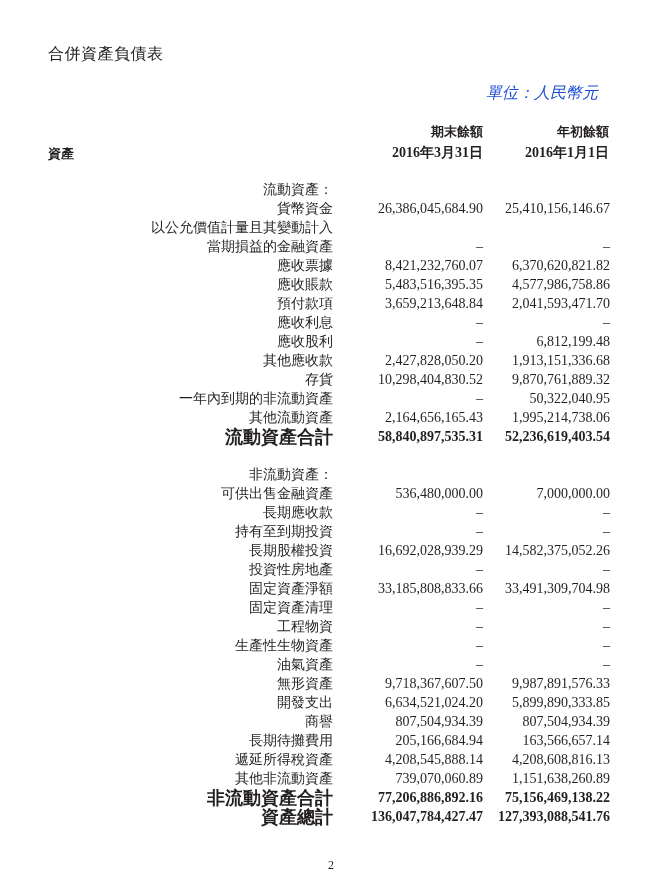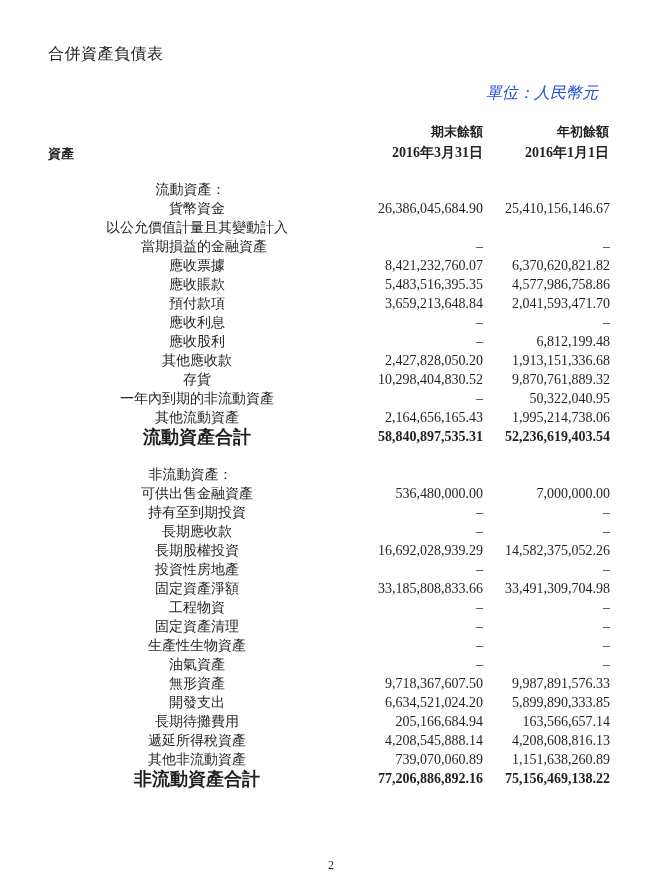--- a/index.html
+++ b/index.html
@@ -25,21 +25,21 @@
   .asset-head {
     position: absolute; left: 48px; top: 145px;
     font-family: "DejaVu Sans", sans-serif; font-weight: bold; font-size: 13px;
   }
   table.bs {
     position: absolute; left: 48px; top: 180px;
     width: 562px; border-collapse: collapse;
     font-size: 14px;
   }
   table.bs td { padding: 0; height: 19px; line-height: 19px; white-space: nowrap; }
-  td.label { text-align: center; }
+  td.label { text-align: right; }
   td.v1 { text-align: right; width: 150px; }
   td.v2 { text-align: right; width: 127px; }
   tr.section td.label { padding-left: 0; }
   tr.item td.label { padding-left: 13px; }
   tr.item2 td.label { padding-left: 27px; margin-top: 12px; }
   tr.total td { font-weight: bold; }
   tr.total td.label { padding-left: 13px; font-family: "DejaVu Sans", sans-serif; font-size: 18px; }
   tr.spacer td { height: 19px; }
   .pageno {
     position: absolute; left: 0; width: 662px; top: 858px;
@@ -141,51 +141,51 @@
         <td class="label">非流動資產：</td>
         <td class="v1"></td>
         <td class="v2"></td>
       </tr>
       <tr class="item">
         <td class="label">可供出售金融資產</td>
         <td class="v1">536,480,000.00</td>
         <td class="v2">7,000,000.00</td>
       </tr>
       <tr class="item">
+        <td class="label">長期應收款</td>
+        <td class="v1">–</td>
+        <td class="v2">–</td>
+      </tr>
+      <tr class="item">
         <td class="label">持有至到期投資</td>
-        <td class="v1">–</td>
-        <td class="v2">–</td>
-      </tr>
-      <tr class="item">
-        <td class="label">長期應收款</td>
         <td class="v1">–</td>
         <td class="v2">–</td>
       </tr>
       <tr class="item">
         <td class="label">長期股權投資</td>
         <td class="v1">16,692,028,939.29</td>
         <td class="v2">14,582,375,052.26</td>
       </tr>
       <tr class="item">
         <td class="label">投資性房地產</td>
         <td class="v1">–</td>
         <td class="v2">–</td>
       </tr>
       <tr class="item">
         <td class="label">固定資產淨額</td>
         <td class="v1">33,185,808,833.66</td>
         <td class="v2">33,491,309,704.98</td>
       </tr>
       <tr class="item">
+        <td class="label">固定資產清理</td>
+        <td class="v1">–</td>
+        <td class="v2">–</td>
+      </tr>
+      <tr class="item">
         <td class="label">工程物資</td>
-        <td class="v1">–</td>
-        <td class="v2">–</td>
-      </tr>
-      <tr class="item">
-        <td class="label">固定資產清理</td>
         <td class="v1">–</td>
         <td class="v2">–</td>
       </tr>
       <tr class="item">
         <td class="label">生產性生物資產</td>
         <td class="v1">–</td>
         <td class="v2">–</td>
       </tr>
       <tr class="item">
         <td class="label">油氣資產</td>
@@ -194,20 +194,25 @@
       </tr>
       <tr class="item">
         <td class="label">無形資產</td>
         <td class="v1">9,718,367,607.50</td>
         <td class="v2">9,987,891,576.33</td>
       </tr>
       <tr class="item">
         <td class="label">開發支出</td>
         <td class="v1">6,634,521,024.20</td>
         <td class="v2">5,899,890,333.85</td>
+      </tr>
+      <tr class="item">
+        <td class="label">商譽</td>
+        <td class="v1">807,504,934.39</td>
+        <td class="v2">807,504,934.39</td>
       </tr>
       <tr class="item">
         <td class="label">長期待攤費用</td>
         <td class="v1">205,166,684.94</td>
         <td class="v2">163,566,657.14</td>
       </tr>
       <tr class="item">
         <td class="label">遞延所得稅資產</td>
         <td class="v1">4,208,545,888.14</td>
         <td class="v2">4,208,608,816.13</td>
@@ -215,16 +220,21 @@
       <tr class="item">
         <td class="label">其他非流動資產</td>
         <td class="v1">739,070,060.89</td>
         <td class="v2">1,151,638,260.89</td>
       </tr>
       <tr class="total">
         <td class="label">非流動資產合計</td>
         <td class="v1">77,206,886,892.16</td>
         <td class="v2">75,156,469,138.22</td>
       </tr>
+      <tr class="total">
+        <td class="label">資產總計</td>
+        <td class="v1">136,047,784,427.47</td>
+        <td class="v2">127,393,088,541.76</td>
+      </tr>
     </tbody>
 </table>
 
 <div class="pageno">2</div>
 
 </body></html>

